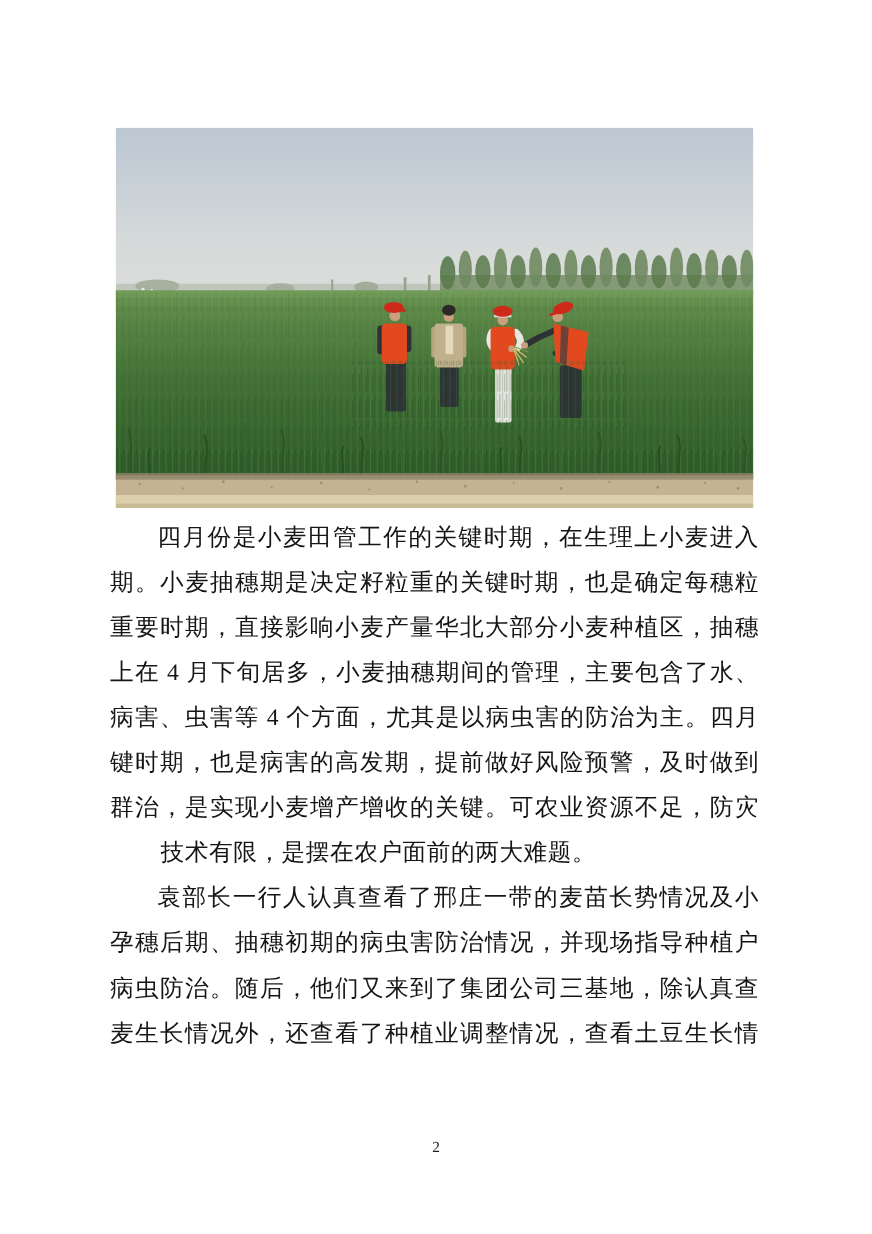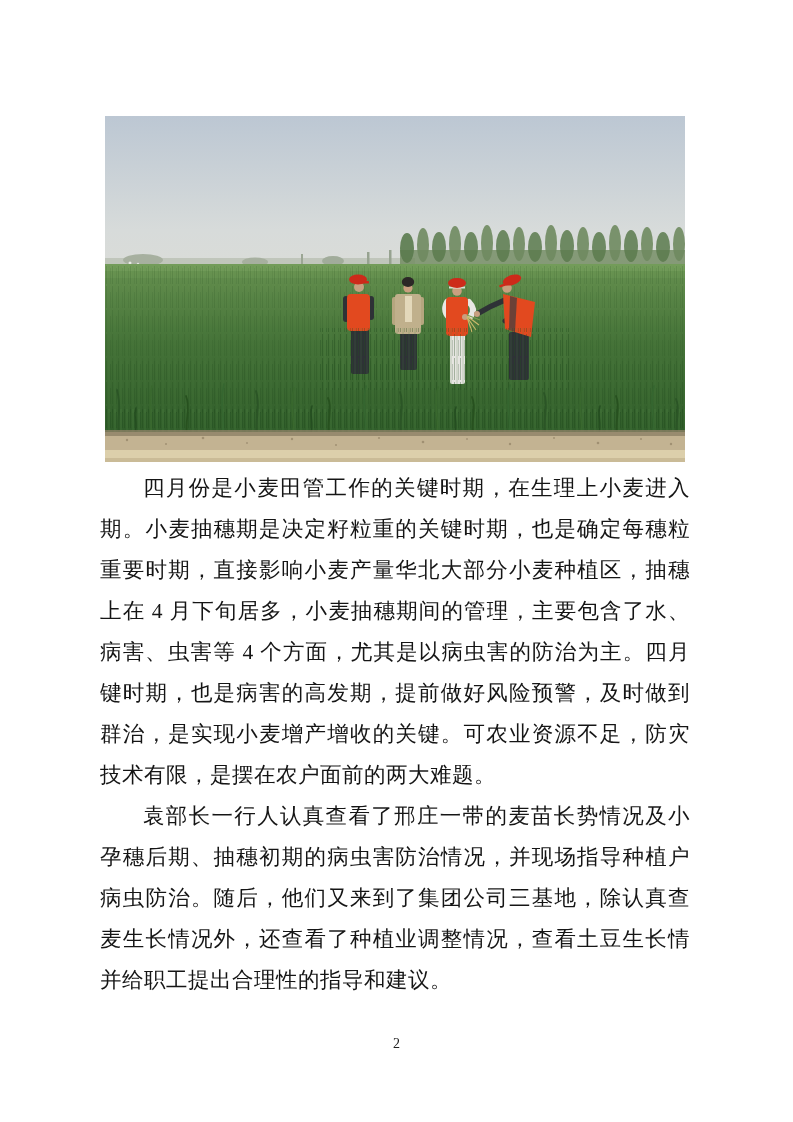--- a/index.html
+++ b/index.html
@@ -22,21 +22,21 @@
   .doc-line {
     height: 41px; line-height: 41px;
     font-size: 21.5px; color: #151515;
     letter-spacing: 0.5px;
     text-align: justify;
     text-align-last: justify;
     text-justify: inter-character;
     overflow: hidden;
   }
   .doc-line.indent { text-indent: 2em; }
-  .doc-line.short { text-align-last: left; }
+  .doc-line.short { text-align-last: left; margin-left: 46px; }
   .page-number {
     position: absolute; left: 0; right: 0; top: 1036px;
     text-align: center;
     font-size: 14px; color: #202020;
   }
 </style>
 </head>
 <body>
 
 <div class="page">
@@ -208,18 +208,17 @@
     <div class="doc-line">重要时期，直接影响小麦产量华北大部分小麦种植区，抽穗基本</div>
     <div class="doc-line">上在 4 月下旬居多，小麦抽穗期间的管理，主要包含了水、肥、</div>
     <div class="doc-line">病害、虫害等 4 个方面，尤其是以病虫害的防治为主。四月份关</div>
     <div class="doc-line">键时期，也是病害的高发期，提前做好风险预警，及时做到群防</div>
     <div class="doc-line">群治，是实现小麦增产增收的关键。可农业资源不足，防灾增产</div>
     <div class="doc-line short">技术有限，是摆在农户面前的两大难题。</div>
     <div class="doc-line indent">袁部长一行人认真查看了邢庄一带的麦苗长势情况及小麦</div>
     <div class="doc-line">孕穗后期、抽穗初期的病虫害防治情况，并现场指导种植户进行</div>
     <div class="doc-line">病虫防治。随后，他们又来到了集团公司三基地，除认真查看小</div>
     <div class="doc-line">麦生长情况外，还查看了种植业调整情况，查看土豆生长情况，</div>
-    <div class="doc-line short">并给职工提出合理性的指导和建议。</div>
   </div>
 
   <div class="page-number">2</div>
 
 </div>
 
 </body></html>

